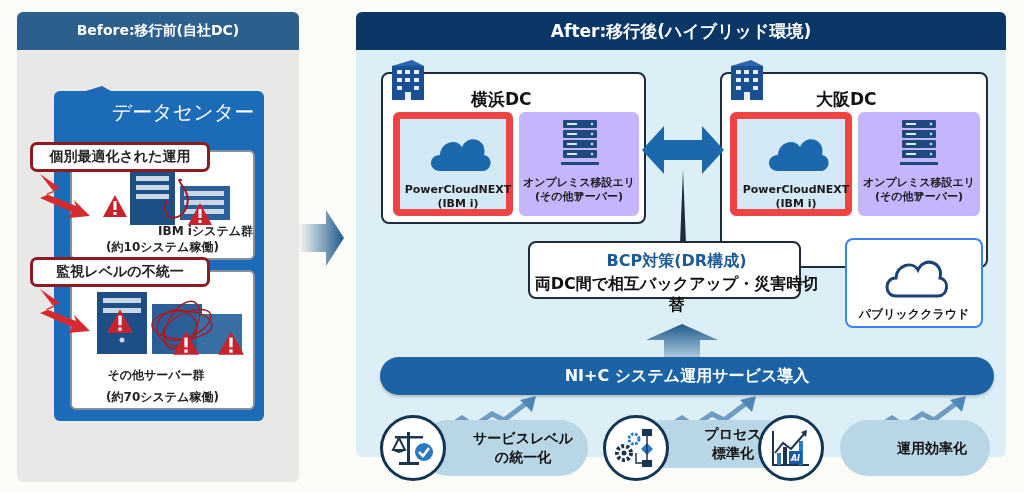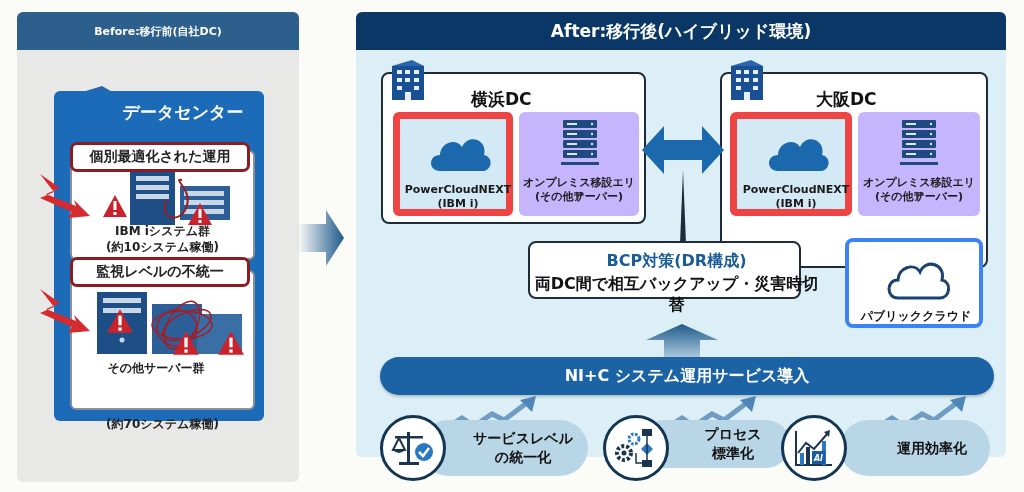--- a/index.html
+++ b/index.html
@@ -1,47 +1,47 @@
 <!DOCTYPE html>
 <html><head>
 <meta charset="utf-8">
 <style>
   * { box-sizing: border-box; margin: 0; padding: 0; }
   html, body { width: 1024px; height: 492px; overflow: hidden; background: #fbfbf8; font-family: "DejaVu Sans", "Liberation Sans", sans-serif; }
   .abs { position: absolute; }
 
   
   #before { left: 17px; top: 12px; width: 282px; height: 470px; background: #e8e8e6; border-radius: 6px; overflow: hidden; }
-  #before .hdr { left: 0; top: 0; width: 282px; height: 38px; background: #2d5f8c; color: #fff; font-weight: bold; font-size: 11px; display: flex; align-items: center; justify-content: center; }
+  #before .hdr { left: 0; top: 0; width: 282px; height: 38px; background: #2d5f8c; color: #fff; font-weight: bold; font-size: 14px; display: flex; align-items: center; justify-content: center; }
   #dc-frame { left: 54px; top: 91px; width: 210px; height: 330px; background: #1c6bb8; border-radius: 6px; }
-  #dc-frame .title { left: 54px; top: 8px; width: 150px; height: 26px; color: #fff; font-weight: bold; font-size: 17px; display: flex; align-items: center; justify-content: center; }
+  #dc-frame .title { left: 54px; top: 8px; width: 150px; height: 26px; color: #fff; font-weight: normal; font-size: 20px; display: flex; align-items: center; justify-content: center; }
   .inner-box { background: #fff; border: 2px solid #8a9098; border-radius: 6px; }
   #box1 { left: 70px; top: 150px; width: 185px; height: 110px; }
   #box2 { left: 70px; top: 270px; width: 185px; height: 140px; }
-  .callout { background: #fff; border: 3px solid #8b1c22; border-radius: 7px; font-weight: bold; font-size: 14px; color: #222; display: flex; align-items: center; justify-content: center; margin-left: 40px; }
+  .callout { background: #fff; border: 3px solid #8b1c22; border-radius: 7px; font-weight: bold; font-size: 14px; color: #222; display: flex; align-items: center; justify-content: center; }
   #call1 { left: 30px; top: 142px; width: 180px; height: 30px; }
   #call2 { left: 30px; top: 257px; width: 180px; height: 30px; }
   .caption { font-weight: bold; font-size: 12px; color: #222; text-align: center; line-height: 15px; }
 
   #arrow-mid { left: 298px; top: 208px; width: 48px; height: 60px; }
 
   
   #after { left: 356px; top: 12px; width: 650px; height: 445px; background: #dceff7; border-radius: 6px; overflow: hidden; }
   #after .hdr { left: 0; top: 0; width: 650px; height: 38px; background: #0b3767; color: #fff; font-weight: bold; font-size: 17px; display: flex; align-items: center; justify-content: center; }
   .dc-box { background: #fff; border: 2px solid #1d2b3a; border-radius: 8px; }
   .dc-name { font-weight: bold; font-size: 17px; color: #111; }
   .pc-box { background: #d3e9f6; border: 7px solid #ef4444; border-radius: 6px; }
   .onp-box { background: #c4b5fd; border-radius: 6px; }
   .sub-label { font-weight: bold; font-size: 11px; color: #1a1a1a; text-align: center; line-height: 14px; }
 
   #bcp { left: 528px; top: 241px; width: 273px; height: 58px; background: #fff; border: 2px solid #1d2b3a; border-radius: 8px; }
   #bcp .t1 { left: 0; top: 8px; width: 293px; text-align: center; font-weight: bold; font-size: 16px; color: #1a5b97; }
   #bcp .t2 { left: 0; top: 31px; width: 293px; text-align: center; font-weight: bold; font-size: 16px; color: #111; }
 
-  #pub { left: 845px; top: 238px; width: 138px; height: 90px; background: #fff; border: 4px solid #3b82f6; border-radius: 8px; }
+  #pub { left: 845px; top: 238px; width: 138px; height: 90px; background: #fff; border: 2px solid #3b82f6; border-radius: 8px; }
   #pub .lbl { left: 0; top: 66px; width: 134px; text-align: center; font-weight: bold; font-size: 12px; color: #111; }
 
   #nic { left: 380px; top: 357px; width: 614px; height: 38px; background: #1c63a6; border-radius: 19px; color: #fff; font-weight: bold; font-size: 16px; display: flex; align-items: center; justify-content: center; box-shadow: 0 2px 3px rgba(0,0,0,0.2); }
 
   .pill { background: #b9d6e6; border-radius: 30px; font-weight: bold; font-size: 14px; color: #111; display: flex; align-items: center; text-align: center; line-height: 19px; }
   .icon-circle { width: 66px; height: 66px; border-radius: 50%; background: #fff; border: 3px solid #123553; display: flex; align-items: center; justify-content: center; }
 </style>
 </head>
 <body>
 
@@ -91,21 +91,21 @@
   <svg class="abs" style="left:30px;top:42px;" width="26" height="24" viewBox="0 0 26 24">
     <polygon points="13,1 25,23 1,23" fill="#c8232c"></polygon>
       <rect x="11.5" y="7" width="3" height="9" fill="#fff"></rect>
       <rect x="11.5" y="18" width="3" height="3" fill="#fff"></rect>
   </svg>
   <svg class="abs" style="left:115px;top:50px;" width="26" height="24" viewBox="0 0 26 24">
     <polygon points="13,1 25,23 1,23" fill="#c8232c"></polygon>
       <rect x="11.5" y="7" width="3" height="9" fill="#fff"></rect>
       <rect x="11.5" y="18" width="3" height="3" fill="#fff"></rect>
   </svg>
-  <div class="caption abs" style="left:0;top:72px;width:181px;">IBM iシステム群</div>
+  <div class="caption abs" style="left:0;top:72px;width:181px;text-align:right;">IBM iシステム群</div>
   <div class="caption abs" style="left:0;top:88px;width:181px;">(約10システム稼働)</div>
 </div>
 
 <div id="box2" class="abs inner-box">
   <svg class="abs" style="left:25px;top:18px;" width="150" height="70" viewBox="0 0 150 70">
     <rect x="0" y="2" width="50" height="62" fill="#1e4e86"></rect>
     <rect x="6" y="8" width="38" height="5" fill="#c9d6e6"></rect>
       <rect x="6" y="18" width="38" height="5" fill="#c9d6e6"></rect>
     <circle cx="25" cy="40" r="2.5" fill="#c9d6e6"></circle>
       <circle cx="25" cy="50" r="2.5" fill="#c9d6e6"></circle>
@@ -126,22 +126,22 @@
   <svg class="abs" style="left:100px;top:58px;" width="28" height="26" viewBox="0 0 26 24">
     <polygon points="13,1 25,23 1,23" fill="#c8232c"></polygon>
       <rect x="11.5" y="7" width="3" height="9" fill="#fff"></rect>
       <rect x="11.5" y="18" width="3" height="3" fill="#fff"></rect>
   </svg>
   <svg class="abs" style="left:145px;top:58px;" width="28" height="26" viewBox="0 0 26 24">
     <polygon points="13,1 25,23 1,23" fill="#c8232c"></polygon>
       <rect x="11.5" y="7" width="3" height="9" fill="#fff"></rect>
       <rect x="11.5" y="18" width="3" height="3" fill="#fff"></rect>
   </svg>
-  <div class="caption abs" style="left:0;top:89px;width:168px;">その他サーバー群</div>
-  <div class="caption abs" style="left:0;top:118px;width:181px;margin-top:27px;">(約70システム稼働)</div>
+  <div class="caption abs" style="left:0;top:96px;width:168px;">その他サーバー群</div>
+  <div class="caption abs" style="left:0;top:118px;width:181px;">(約70システム稼働)</div>
 </div>
 
 <svg class="abs" style="left:38px;top:172px;" width="55" height="50" viewBox="0 0 55 50">
   <polygon points="2,2 22,16 8,22 38,34 36,28 52,44 30,46 34,40 2,26 16,20" fill="#d42a30"></polygon>
 </svg>
 <svg class="abs" style="left:38px;top:287px;" width="55" height="50" viewBox="0 0 55 50">
   <polygon points="2,2 22,16 8,22 38,34 36,28 52,44 30,46 34,40 2,26 16,20" fill="#d42a30"></polygon>
 </svg>
 
 <div id="call1" class="abs callout">個別最適化された運用</div>
@@ -336,21 +336,21 @@
     <line x1="33" y1="9" x2="33" y2="33" stroke="#1b3550" stroke-width="1.5"></line>
     <polyline points="22,26 22,36 28,36" fill="none" stroke="#1b3550" stroke-width="1.5"></polyline>
   </svg>
 </div>
 
 <div class="abs pill" style="left:840px;top:420px;width:150px;height:56px;padding-left:34px;justify-content:center;">
   <div>
     <div>運用効率化</div>
   </div>
 </div>
-<div class="abs icon-circle" style="left:781px;top:415px;font-style:italic;">
+<div class="abs icon-circle" style="left:758px;top:415px;font-style:italic;">
   <svg width="44" height="42" viewBox="0 0 44 42">
     <polyline points="4,4 4,38 40,38" fill="none" stroke="#1b3550" stroke-width="2"></polyline>
     <rect x="8" y="26" width="4" height="12" fill="#2a78c0"></rect>
       <rect x="14" y="20" width="4" height="18" fill="#1b3550"></rect>
       <rect x="30" y="14" width="4" height="24" fill="#2a78c0"></rect>
     <polyline points="6,26 14,16 22,22 36,6" fill="none" stroke="#1b3550" stroke-width="2"></polyline>
       <polygon points="38,3 32,5 37,10" fill="#1b3550"></polygon>
     <rect x="20" y="24" width="13" height="13" fill="#1c5aa0"></rect>
     <text x="26.5" y="34" font-size="8" fill="#fff" text-anchor="middle" font-family="DejaVu Sans, sans-serif" font-weight="bold">AI</text>
   </svg>

